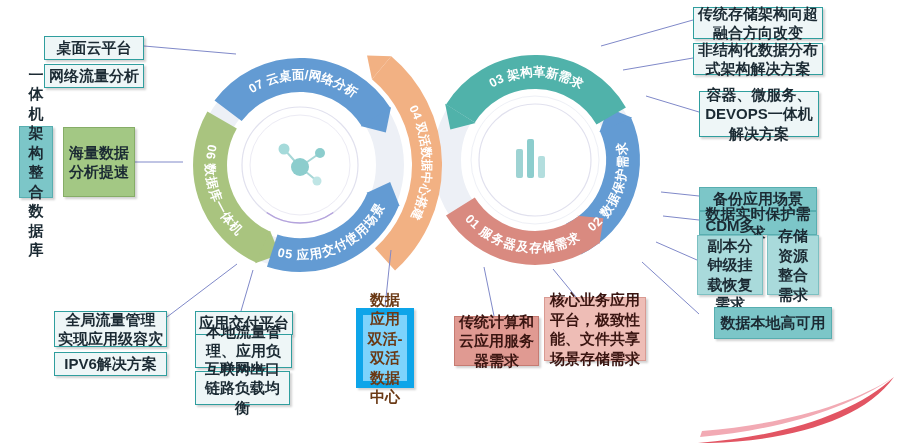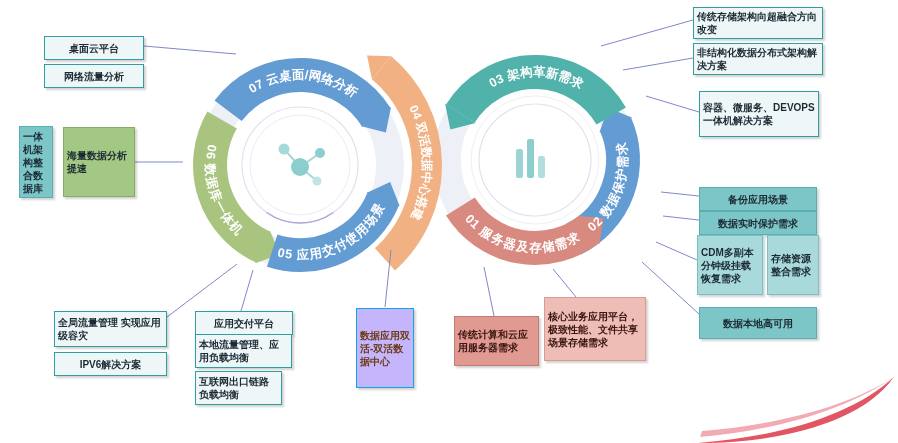--- a/index.html
+++ b/index.html
@@ -3,29 +3,29 @@
 <meta charset="utf-8">
 <style>
   html,body{margin:0;padding:0;background:#fff;}
   #stage{
     position:relative;width:898px;height:443px;background:#ffffff;overflow:hidden;
     font-family:"Liberation Sans","DejaVu Sans",sans-serif;
   }
   #gfx{position:absolute;left:0;top:0;display:block;}
   .box{
     position:absolute;display:flex;align-items:center;justify-content:center;
-    font-weight:bold;font-size:10px;line-height:1.3;
+    text-align:center;font-weight:bold;font-size:15px;line-height:1.3;
     padding:11px 3px;box-sizing:border-box;color:#1b2a33;
     box-shadow:1.5px 1.5px 2px rgba(0,0,0,.18);
   }
   .teal-light{background:#eef6f7;border:1px solid #2f9e9e;}
   .teal-fill{background:#7cc6c8;border:1px solid #58aeb0;}
   .teal-soft{background:#a9dadb;border:1px solid #7cc0c2;}
   .green-fill{background:#a3c884;border:1px solid #86ad67;}
-  .orange-fill{background:#c4b5fd;border:1px solid #0ea5e9;color:#6b3a16;}
+  .orange-fill{background:#7dd3fc;border:7px solid #0ea5e9;color:#6b3a16;}
   .salmon-fill{background:#e09a92;border:1px solid #c67b72;color:#3a1511;}
   .salmon-light{background:#eebdb6;border:1px solid #d99a92;color:#3a1511;}
   .arcText{fill:#ffffff;font-weight:bold;font-size:12.5px;letter-spacing:.5px;}
   .arcTextSm{fill:#ffffff;font-weight:bold;font-size:12px;letter-spacing:.5px;}
 </style>
 </head>
 <body>
 
 <div id="stage">
 
@@ -130,26 +130,26 @@
   </svg>
 
   <div class="box teal-light" style="left:44px;top:36px;width:100px;height:20px">桌面云平台</div>
   <div class="box teal-light" style="left:44px;top:64px;width:100px;height:20px">网络流量分析</div>
   <div class="box teal-fill" style="left:19px;top:126px;width:34px;height:72px">一体机架构整合数据库</div>
   <div class="box green-fill" style="left:63px;top:127px;width:72px;height:70px">海量数据分析提速</div>
   <div class="box teal-light" style="left:54px;top:311px;width:113px;height:36px">全局流量管理 实现应用级容灾</div>
   <div class="box teal-light" style="left:54px;top:352px;width:113px;height:20px">IPV6解决方案</div>
   <div class="box teal-light" style="left:195px;top:311px;width:98px;height:18px">应用交付平台</div>
   <div class="box teal-light" style="left:195px;top:334px;width:97px;height:34px">本地流量管理、应用负载均衡</div>
-  <div class="box teal-light" style="left:195px;top:371px;width:87px;height:34px">互联网出口链路负载均衡</div>
+  <div class="box teal-light" style="left:195px;top:371px;width:95px;height:34px">互联网出口链路负载均衡</div>
   <div class="box orange-fill" style="left:356px;top:308px;width:58px;height:80px">数据应用双活-双活数据中心</div>
   <div class="box salmon-fill" style="left:454px;top:316px;width:85px;height:50px">传统计算和云应用服务器需求</div>
   <div class="box salmon-light" style="left:544px;top:297px;width:102px;height:64px">核心业务应用平台，极致性能、文件共享场景存储需求</div>
   <div class="box teal-light" style="left:693px;top:7px;width:130px;height:32px">传统存储架构向超融合方向改变</div>
   <div class="box teal-light" style="left:693px;top:43px;width:130px;height:32px">非结构化数据分布式架构解决方案</div>
   <div class="box teal-light" style="left:699px;top:91px;width:120px;height:46px">容器、微服务、DEVOPS一体机解决方案</div>
   <div class="box teal-fill" style="left:699px;top:187px;width:118px;height:19px">备份应用场景</div>
   <div class="box teal-fill" style="left:699px;top:211px;width:118px;height:19px">数据实时保护需求</div>
   <div class="box teal-soft" style="left:697px;top:235px;width:66px;height:60px">CDM多副本分钟级挂载恢复需求</div>
   <div class="box teal-soft" style="left:767px;top:235px;width:52px;height:60px">存储资源整合需求</div>
-  <div class="box teal-fill" style="left:699px;top:307px;width:118px;height:32px">数据本地高可用</div>
+  <div class="box teal-fill" style="left:714px;top:307px;width:118px;height:32px">数据本地高可用</div>
 
 </div>
 
 </body></html>

